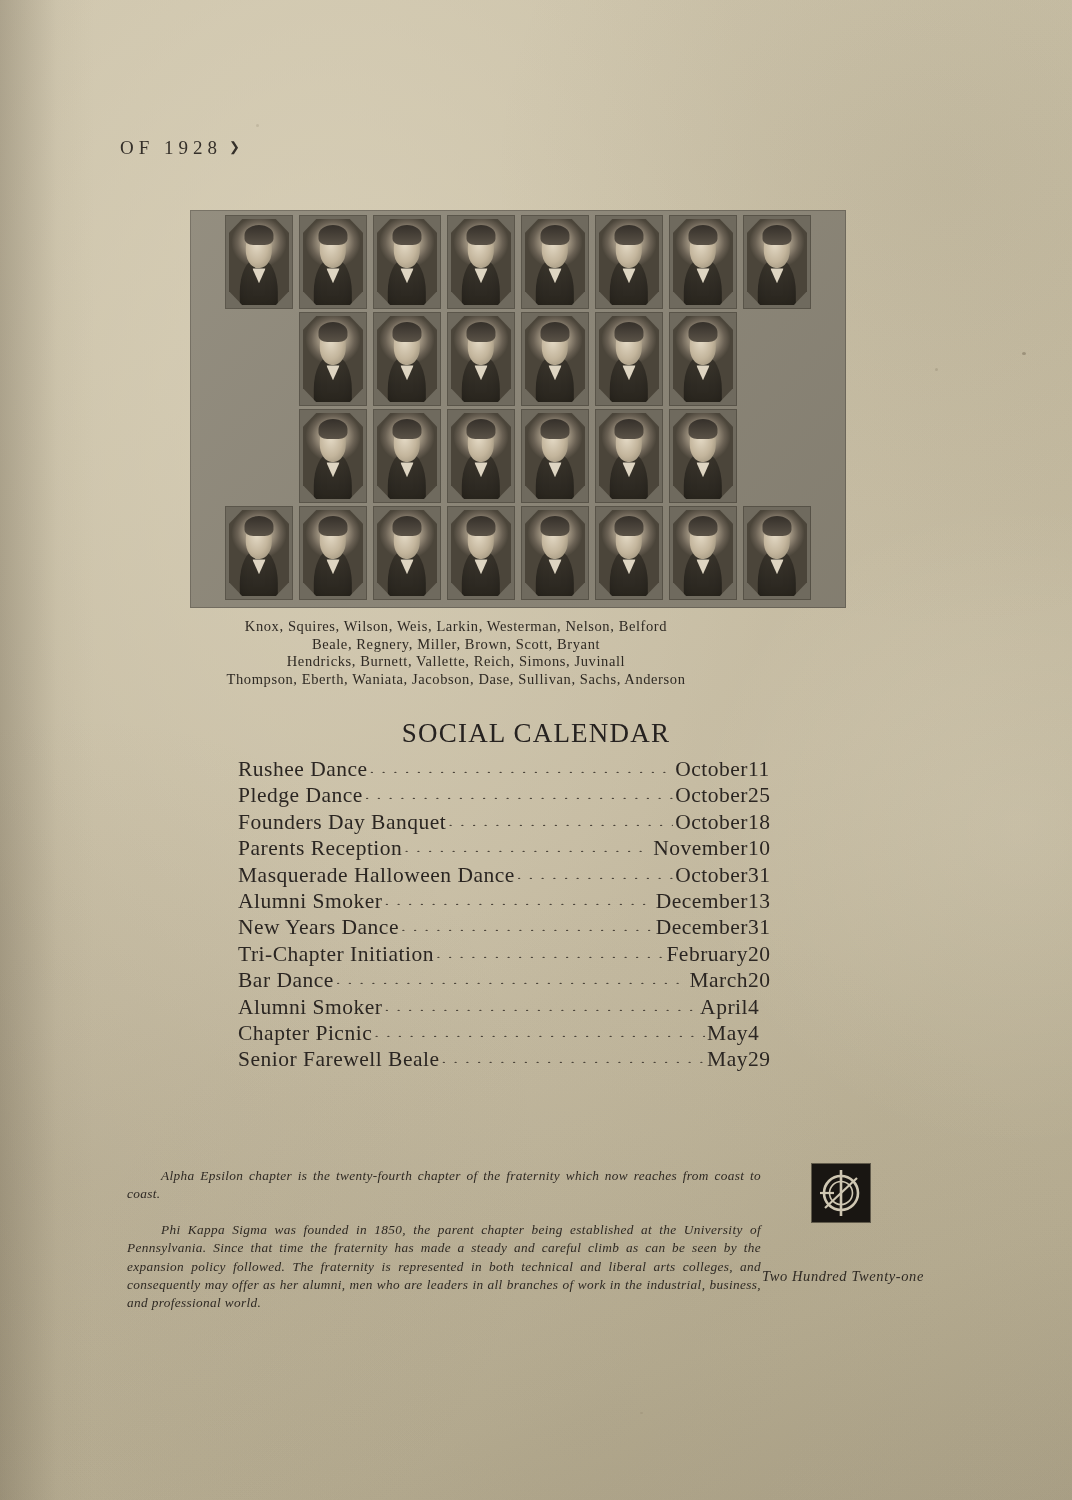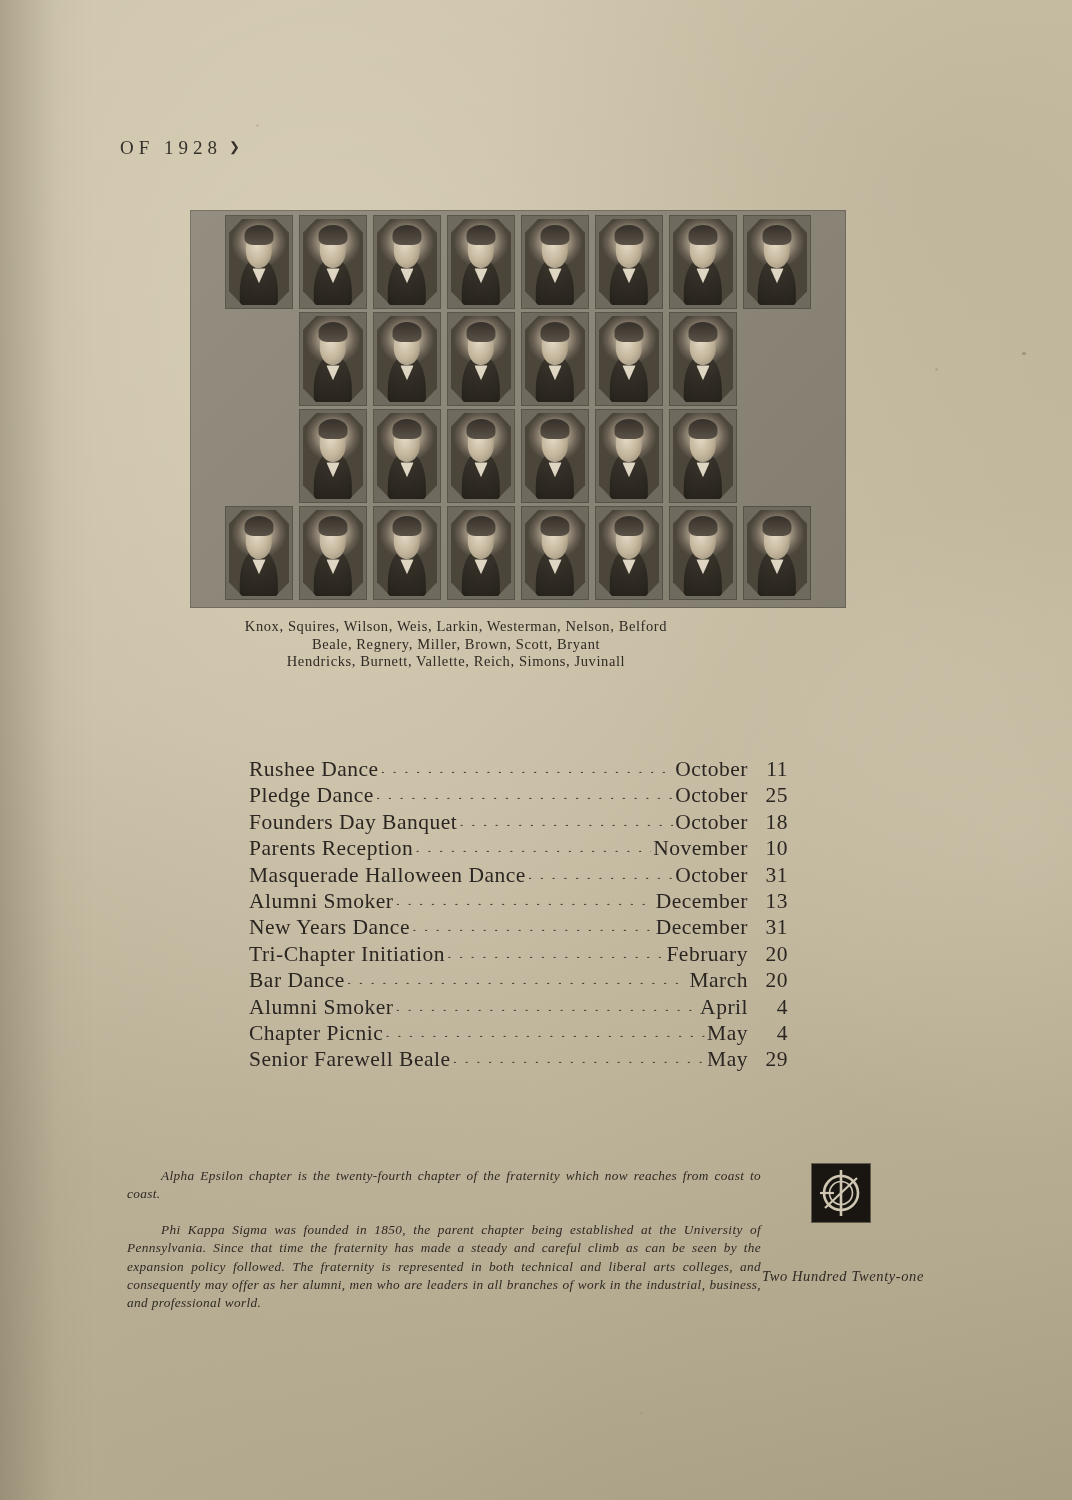--- a/index.html
+++ b/index.html
@@ -196,21 +196,20 @@
     width: 550px;
   }
   .cal-row {
     display: flex;
     align-items: baseline;
     font-size: 21.5px;
     line-height: 26.4px;
     letter-spacing: 0.5px;
     color: #2b2622;
     white-space: nowrap;
-    margin-left: 11px;
   }
   .cal-row .ev { flex: 0 0 auto; }
   .cal-row .leader {
     flex: 1 1 auto;
     margin: 0 2px;
     overflow: hidden;
     height: 18px;
     position: relative;
     top: -3px;
   }
@@ -221,21 +220,20 @@
     color: #4b443a;
     display: block;
     white-space: nowrap;
   }
   .cal-row .mon {
     flex: 0 0 auto;
     text-align: right;
   }
   .cal-row .day {
     flex: 0 0 40px;
-    text-align: right;
   }
 
   
   .bodytext {
     position: absolute;
     left: 110px;
     top: 1150px;
     width: 668px;
     font-size: 13.3px;
     line-height: 18.4px;
@@ -478,22 +476,24 @@
             <div class="hair"></div>
             <div class="collar"></div>
           </div>
       </div>
     </div>
 
     <div class="caption">
       <div>Knox,  Squires,  Wilson,  Weis,  Larkin,  Westerman,  Nelson,  Belford</div>
       <div>Beale,  Regnery,  Miller,  Brown,  Scott,  Bryant</div>
       <div>Hendricks,  Burnett,  Vallette,  Reich,  Simons,  Juvinall</div>
+      <div>Thompson,  Eberth,  Waniata,  Jacobson,  Dase,  Sullivan,  Sachs,  Anderson</div>
     </div>
 
+    <div class="sc-title">SOCIAL CALENDAR</div>
 
     <div class="cal">
       <div class="cal-row">
         <span class="ev">Rushee  Dance</span>
         <span class="leader"></span>
         <span class="mon">October</span>
         <span class="day">11</span>
       </div>
       <div class="cal-row">
         <span class="ev">Pledge  Dance</span>

